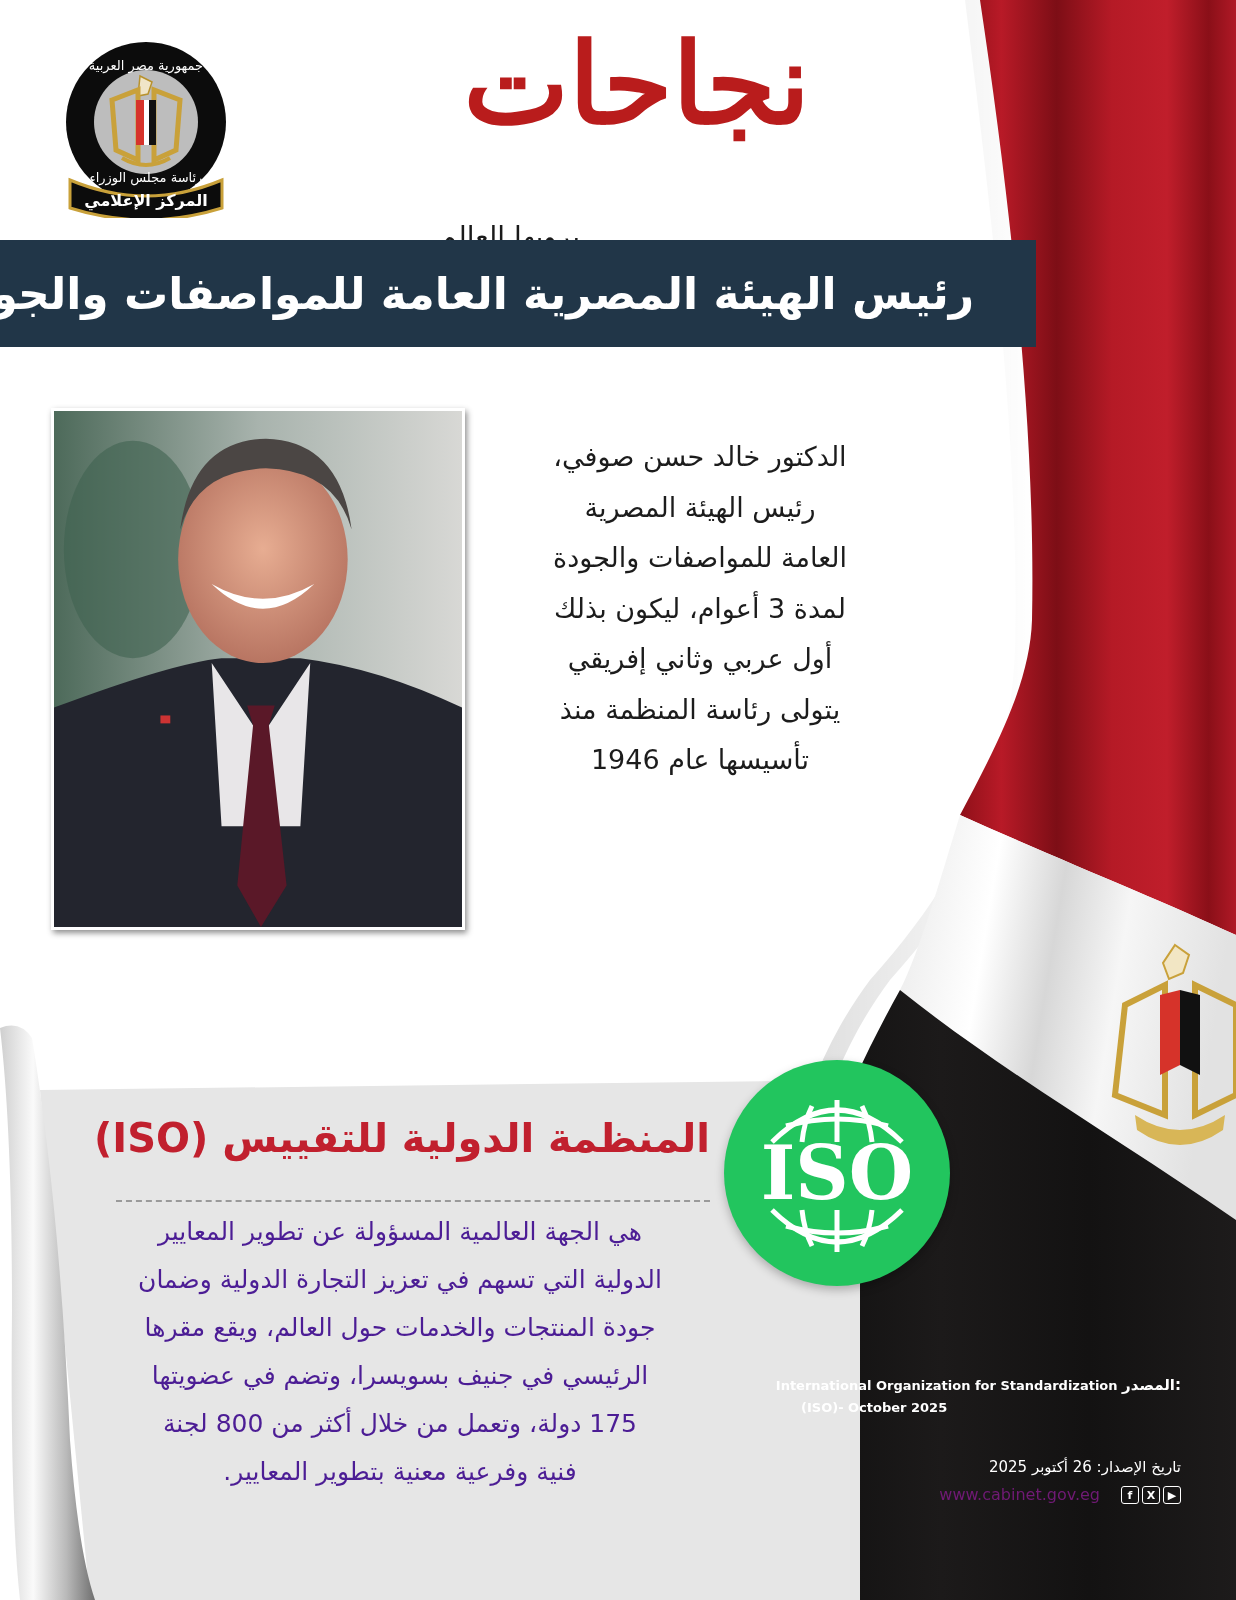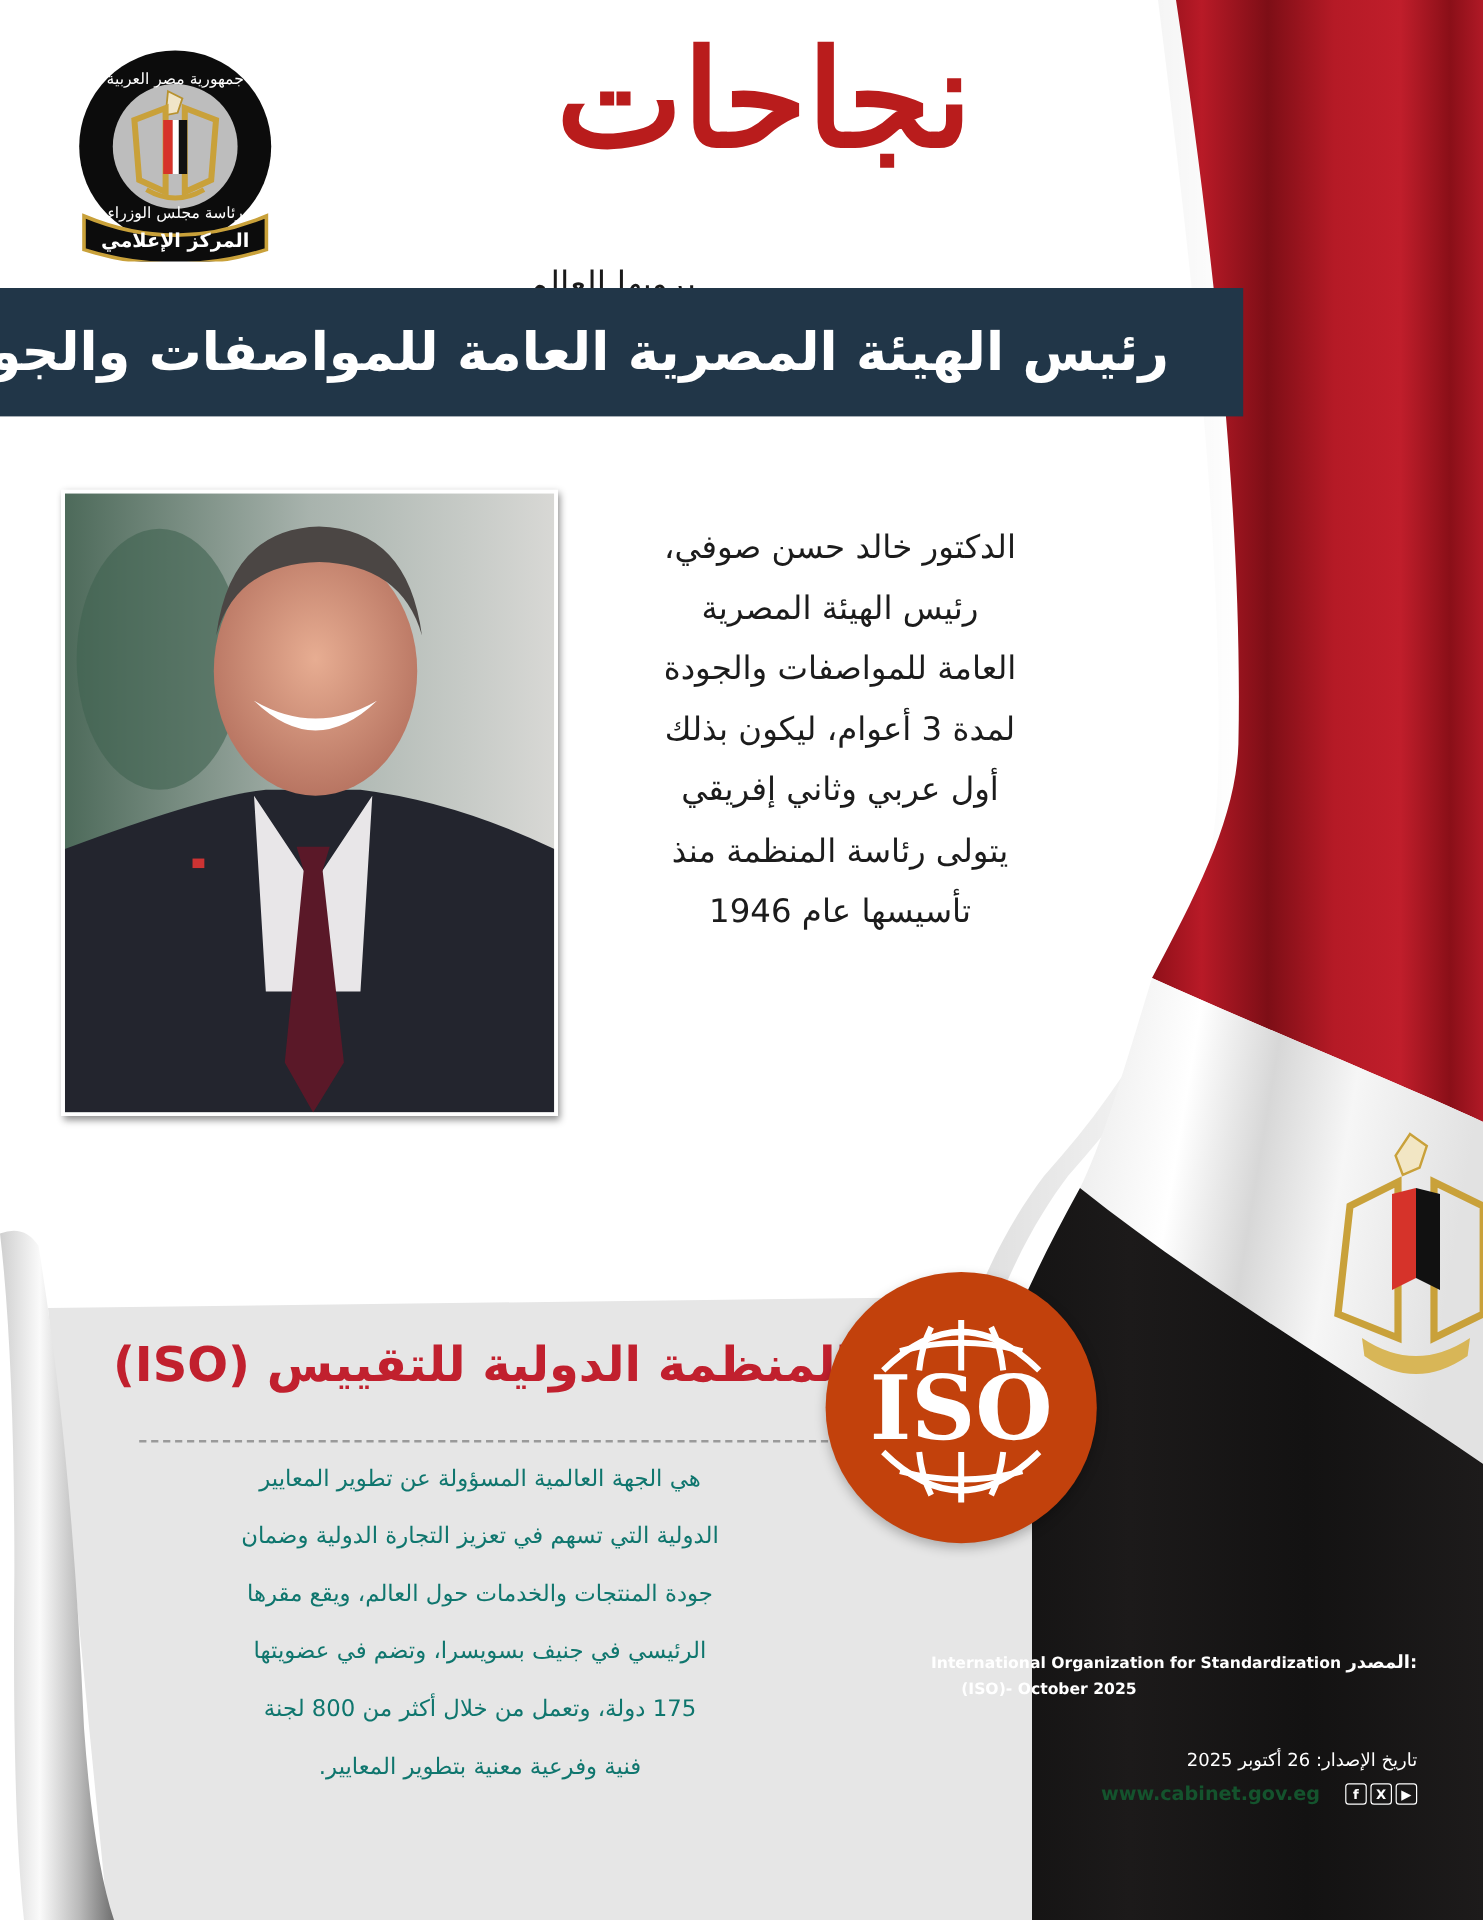--- a/index.html
+++ b/index.html
@@ -58,44 +58,44 @@
   .iso-title {
     position: absolute; left: 110px; top: 1115px; width: 600px; text-align: right;
     font-weight: bold; font-size: 40px; color: #c1202e; direction: rtl; white-space: nowrap;
   }
   .iso-divider {
     position: absolute; left: 116px; top: 1200px; width: 594px; height: 0;
     border-top: 2px dashed #9a9a9a;
   }
   .iso-body {
     position: absolute; left: 100px; top: 1208px; width: 600px;
-    direction: rtl; text-align: center; font-size: 19px; line-height: 48px; color: #0f766e;
+    direction: rtl; text-align: center; font-size: 25px; line-height: 48px; color: #4c1d95;
   }
   .iso-body div { white-space: nowrap; }
 
   
   .iso-badge {
-    position: absolute; left: 688px; top: 1060px; width: 226px; height: 226px;
-    border-radius: 50%; background: #c2410c;
+    position: absolute; left: 724px; top: 1060px; width: 226px; height: 226px;
+    border-radius: 50%; background: #22c55e;
     box-shadow: 0 4px 10px rgba(0,0,0,0.25);
   }
   .iso-badge svg { width: 100%; height: 100%; display: block; }
 
   
   .source {
     position: absolute; right: 55px; top: 1374px; width: 430px; text-align: right;
     color: #ffffff; font-size: 13px; font-weight: bold; line-height: 22px;
   }
   .source .src-label { direction: rtl; font-size: 15px; }
   .source .line2 { text-align: left; padding-left: 50px; }
   .issue-date {
     position: absolute; right: 55px; top: 1458px; color: #ffffff; font-size: 15px; direction: rtl;
   }
   .website {
-    position: absolute; right: 136px; top: 1485px; color: #14532d; font-size: 16px; font-weight: bold;
+    position: absolute; right: 136px; top: 1485px; color: #701a75; font-size: 16px; font-weight: normal;
   }
   .socials { position: absolute; right: 55px; top: 1486px; display: flex; gap: 3px; }
   .social {
     width: 18px; height: 18px; border: 1.5px solid #ffffff; border-radius: 3px;
     color: #ffffff; font-size: 11px; font-weight: bold; display: flex; align-items: center; justify-content: center;
   }
 </style>
 </head>
 <body>
 

